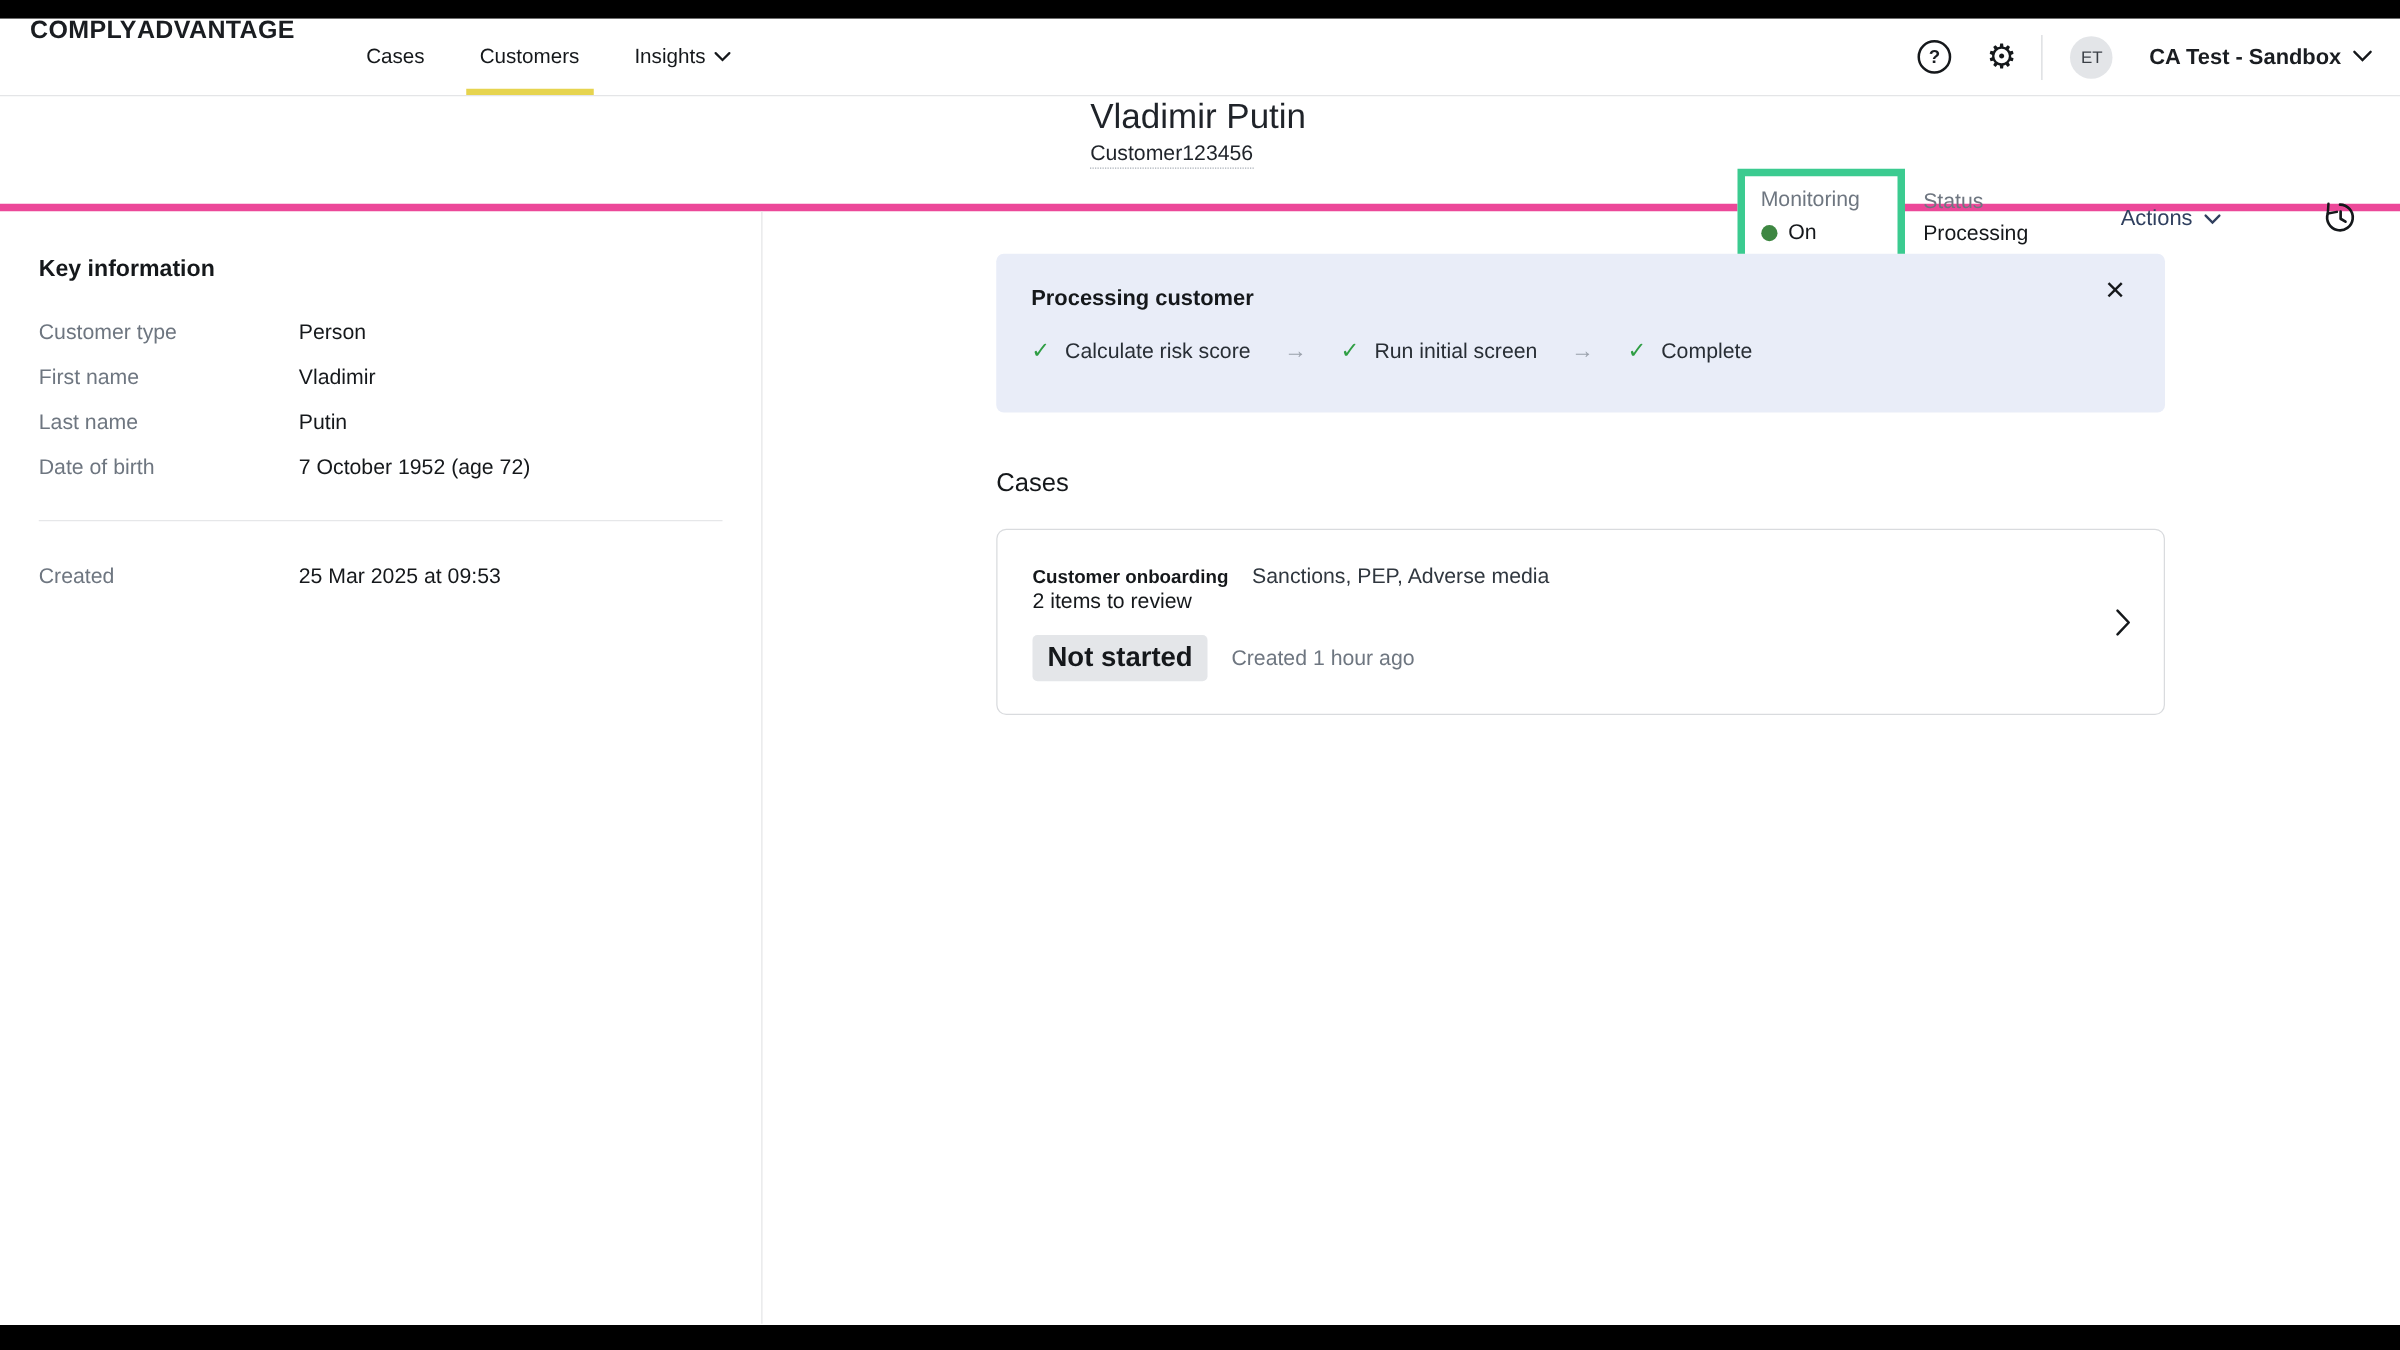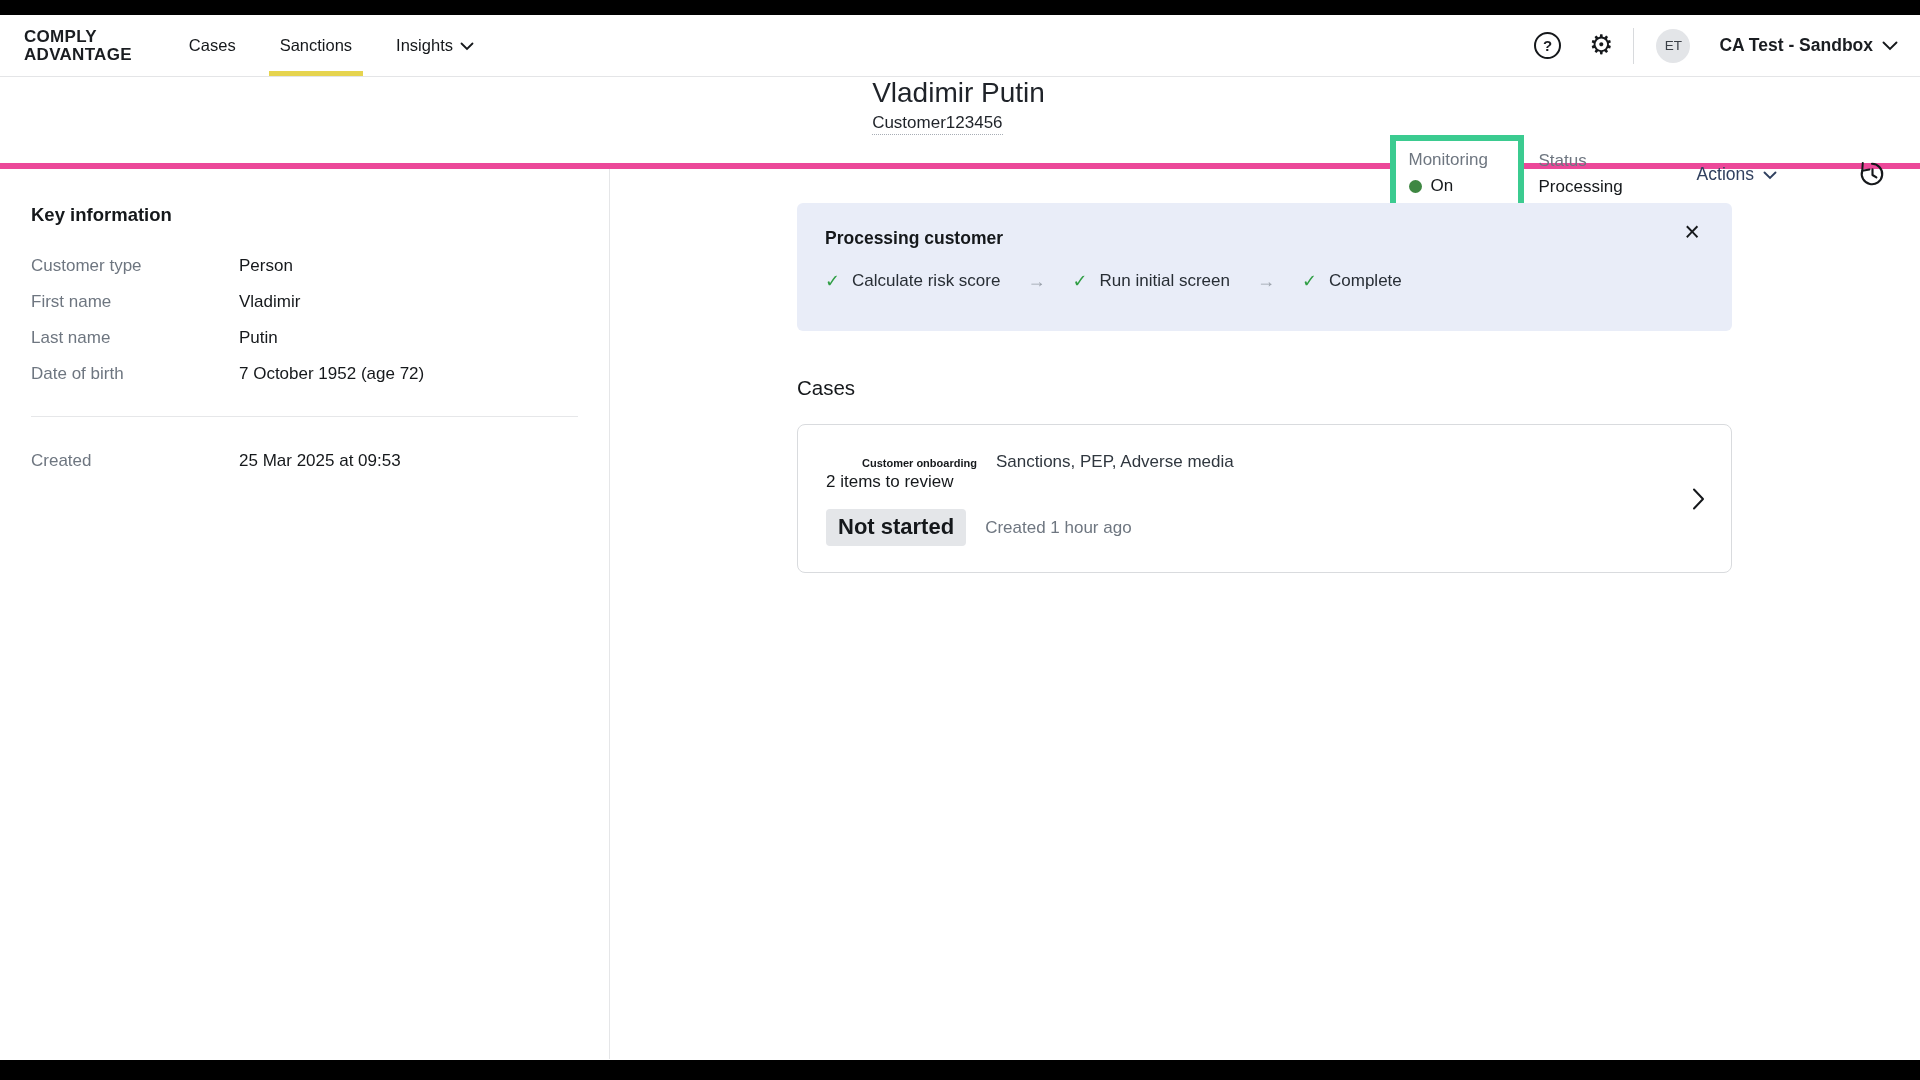--- a/index.html
+++ b/index.html
@@ -6,22 +6,22 @@
   html,body { width:1920px; height:1080px; overflow:hidden; background:#fff;
     font-family:"Liberation Sans","DejaVu Sans",sans-serif; color:#1a1d21; }
 
   .black-bar { width:100%; background:#000; }
   .black-bar.top { height:15px; }
   .black-bar.bottom { height:20px; position:absolute; bottom:0; left:0; }
 
   
   .topbar { height:62px; background:#fff; border-bottom:1px solid #e4e5e7;
     display:flex; align-items:stretch; padding:0 22px 0 24px; }
-  .logo { display:flex; flex-direction:column; justify-content:center;
-    font-weight:800; font-size:17px; line-height:18px; letter-spacing:.3px; cursor:pointer; }
+  .logo { display:flex; flex-direction:row; justify-content:center;
+    font-weight:800; font-size:20px; line-height:18px; letter-spacing:.3px; cursor:pointer; }
   .tabs { display:flex; align-items:stretch; margin-left:46px; }
   .tab { position:relative; display:flex; align-items:center; gap:7px;
     padding:0 11px; margin-right:22px; font-size:16.5px; color:#15181b; cursor:pointer; }
   .tab.active::after { content:""; position:absolute; left:0; right:0; bottom:0;
     height:5px; background:var(--tab_active_yellow); }
   .chev { display:inline-block; }
 
   .topbar-right { margin-left:auto; display:flex; align-items:center; }
   .help-icon { width:27px; height:27px; border:2.2px solid #15181b; border-radius:50%;
     display:flex; align-items:center; justify-content:center;
@@ -73,21 +73,21 @@
     color:#15181b; cursor:pointer; line-height:27px; }
   .steps { display:flex; align-items:center; margin-top:21px; }
   .step { display:flex; align-items:center; font-size:17px; color:#282e35; }
   .step .check-icon { color:var(--check_green); font-size:18px; margin-right:12px; }
   .step-arrow { color:#9aa1ab; font-size:18px; margin:0 27px; }
 
   .section-heading { margin-top:45px; font-size:20.5px; font-weight:500; color:#15181b; }
   .case-card { margin-top:24px; width:935px; border:1px solid #d9dbde; border-radius:8px;
     padding:27px 24px 26px 28px; position:relative; cursor:pointer; background:#fff; }
   .case-row1 { display:flex; align-items:baseline; }
-  .case-title { font-size:11px; font-weight:700; color:#15181b;margin-left:36px; }
+  .case-title { font-size:15px; font-weight:700; color:#15181b; }
   .case-subtitle { margin-left:19px; font-size:17px; color:#30373f; }
   .case-review { font-size:17px; color:#15181b; }
   .case-row3 { margin-top:17px; display:flex; align-items:center; }
   .status-badge { background:#e4e6e9; border-radius:4px; padding:5px 12px 6px 12px;
     font-size:22px; font-weight:700; color:#15181b; }
   .case-created { margin-left:19px; font-size:17px; color:#6e7680; }
   .case-chevron { position:absolute; right:26px; top:50%; transform:translateY(-50%);
     display:flex; align-items:center; color:#15181b; }
 </style>
 </head>
@@ -95,21 +95,21 @@
 
 <div class="black-bar top"></div>
 
 <header class="topbar">
   <div class="logo">
     <span>COMPLY</span>
     <span>ADVANTAGE</span>
   </div>
   <nav class="tabs">
     <div class="tab">Cases</div>
-    <div class="tab active">Sanctions</div>
+    <div class="tab active">Customers</div>
     <div class="tab">
       <span>Insights</span>
       <span class="chev">
         <svg width="14" height="9" viewBox="0 0 14 9" fill="none" stroke="#15181b" stroke-width="1.8" stroke-linecap="round">
             <path d="M1.5 1.5 L7 7 L12.5 1.5"></path>
           </svg>
       </span>
     </div>
   </nav>
   <div class="topbar-right">

